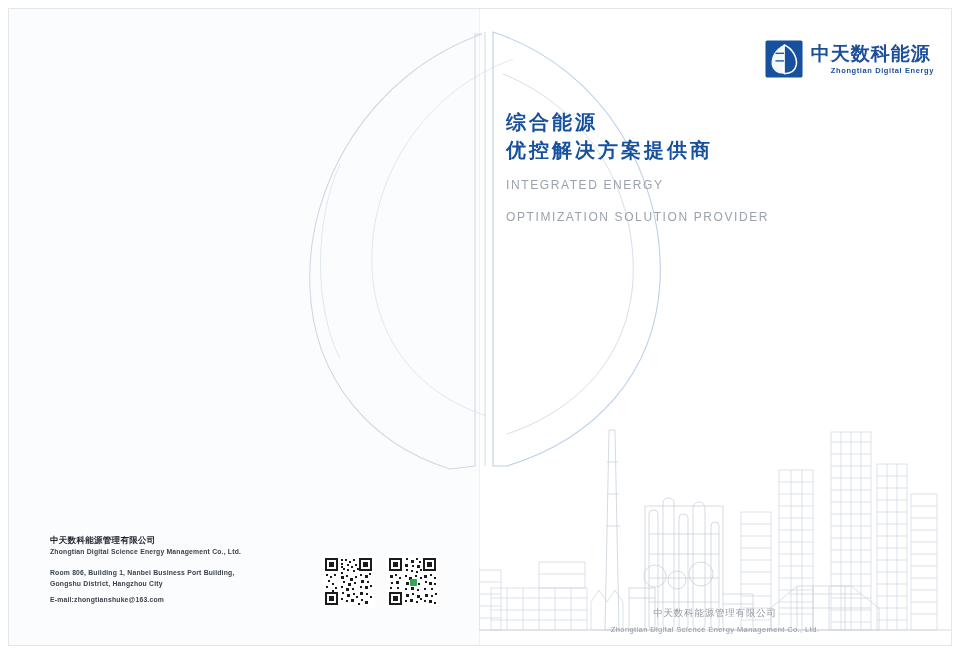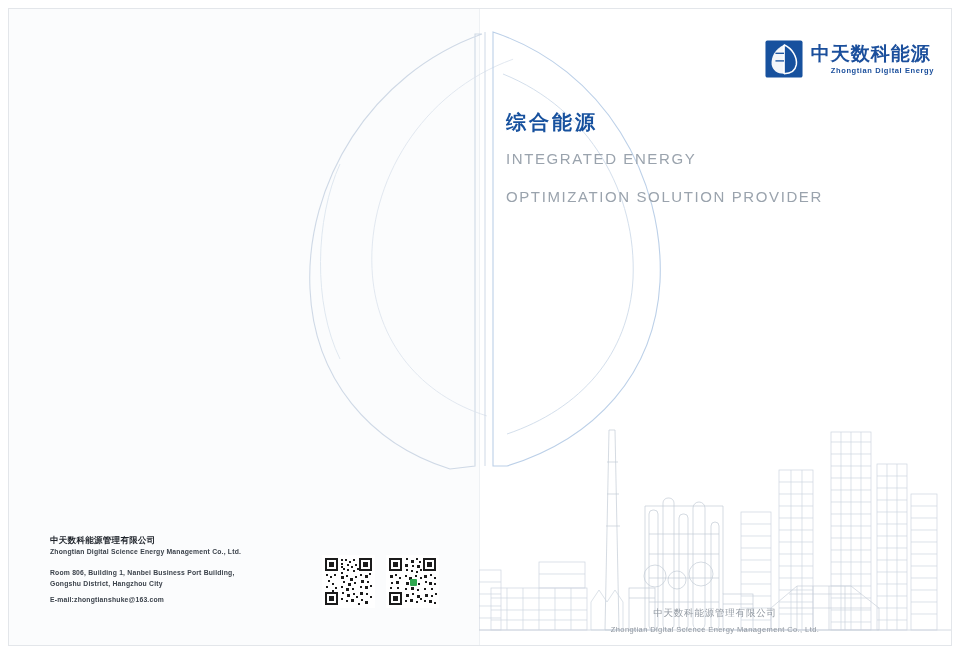--- a/index.html
+++ b/index.html
@@ -112,21 +112,21 @@
     color: #17519e;
     font-size: 20px;
     font-weight: 700;
     letter-spacing: 3px;
     line-height: 1.42;
     white-space: nowrap;
   }
   .title-en {
     margin-top: 10px;
     color: #9aa3ad;
-    font-size: 15px;
+    font-size: 12px;
     letter-spacing: 1.6px;
     line-height: 1.7;
     font-weight: 400;
     white-space: nowrap;
   }
 
   
   .skyline {
     position: absolute;
     left: 479px;
@@ -224,20 +224,21 @@
       <path d="M11 22 L 20 22" stroke="#17519e" stroke-width="1.4"></path>
     </svg>
     <div class="logo-text">
       <div class="logo-cn">中天数科能源</div>
       <div class="logo-en">Zhongtian Digital Energy</div>
     </div>
   </div>
 
   <div class="title-block">
     <div class="title-cn">综合能源</div>
+    <div class="title-cn">优控解决方案提供商</div>
     <div class="title-en">INTEGRATED ENERGY</div>
     <div class="title-en" style="margin-top:12px;">OPTIMIZATION SOLUTION PROVIDER</div>
   </div>
 
   <svg class="skyline" viewBox="0 0 472 245" fill="none" stroke="#c3cbd6" stroke-width="0.7">
 
     <path d="M0 228 L472 228" stroke="#c9d1da" stroke-width="0.8"></path>
 
     <g stroke="#cdd5df">
       <rect x="352" y="30" width="40" height="198"></rect>

